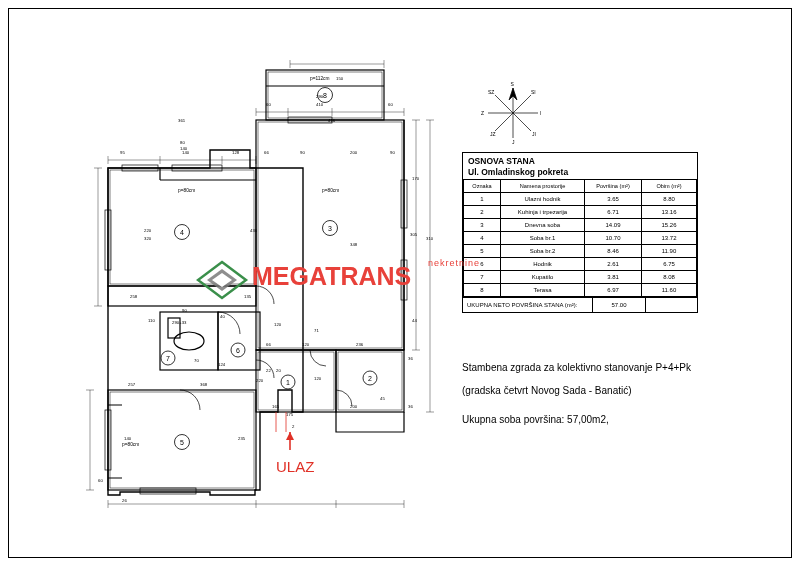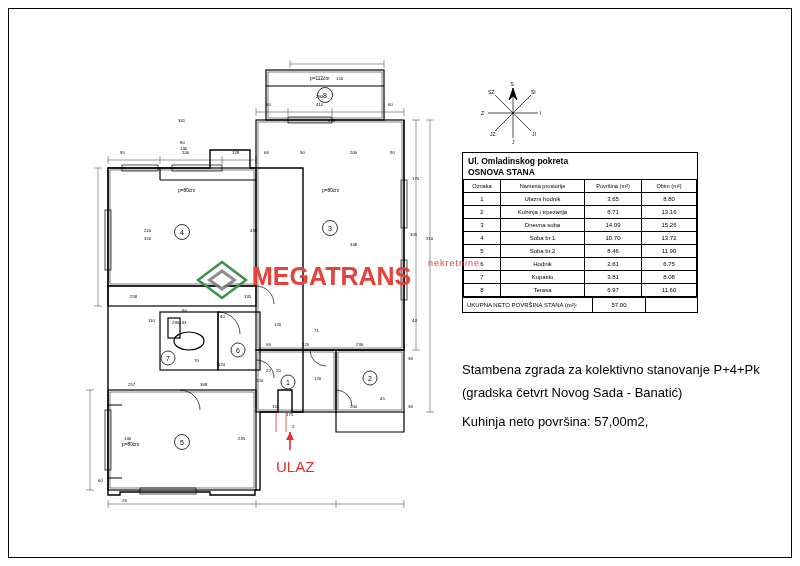--- a/index.html
+++ b/index.html
@@ -95,21 +95,21 @@
     display: flex;
     align-items: center;
     justify-content: center;
     border-right: 1px solid #000;
   }
   #legend .total .blank { width: 51px; }
 
   
   .note {
     position: absolute;
-    font-size: 13px;
+    font-size: 10px;
     color: #000;
     white-space: nowrap;
   }
   #note1 { left: 462px; top: 362px; }
   #note2 { left: 462px; top: 385px; text-align: center; }
   #note3 { left: 462px; top: 414px; }
 
   
   #watermark {
     position: absolute;
@@ -367,22 +367,22 @@
         <text x="34" y="66">J</text>
         <text x="12" y="58">JZ</text>
         <text x="3" y="37">Z</text>
         <text x="10" y="16">SZ</text>
       </g>
     </svg>
   </div>
 
   <div id="legend">
     <div class="ttl">
+      <div>OSNOVA STANA</div>
       <div>Ul. Omladinskog pokreta</div>
-      <div>OSNOVA STANA</div>
     </div>
     <table>
       <thead>
         <tr>
           <th style="width:32px">Oznaka</th>
           <th>Namena prostorije</th>
           <th style="width:52px">Površina (m²)</th>
           <th style="width:50px">Obim (m²)</th>
         </tr>
       </thead>
@@ -439,21 +439,21 @@
     </table>
     <div class="total">
       <div class="lab">UKUPNA NETO POVRŠINA STANA (m²):</div>
       <div class="val">57.00</div>
       <div class="blank"></div>
     </div>
   </div>
 
   <div class="note" id="note1">Stambena zgrada za kolektivno stanovanje P+4+Pk</div>
   <div class="note" id="note2">(gradska četvrt Novog Sada - Banatić)</div>
-  <div class="note" id="note3">Kuhinja neto površina: 57,00m2,</div>
+  <div class="note" id="note3">Ukupna soba površina: 57,00m2,</div>
 
   <div id="watermark">
     <svg width="330" height="46" viewBox="0 0 330 46" xmlns="http://www.w3.org/2000/svg">
       <g>
         <polygon points="26,4 50,22 26,40 2,22" fill="none" stroke="#3a8f4a" stroke-width="2.5"></polygon>
         <polygon points="26,11 41,22 26,33 11,22" fill="#7a7a7a" opacity="0.85"></polygon>
         <polygon points="26,15 36,22 26,29 16,22" fill="#ffffff"></polygon>
       </g>
     </svg>
     <div id="wm-text">MEGATRANS</div>

